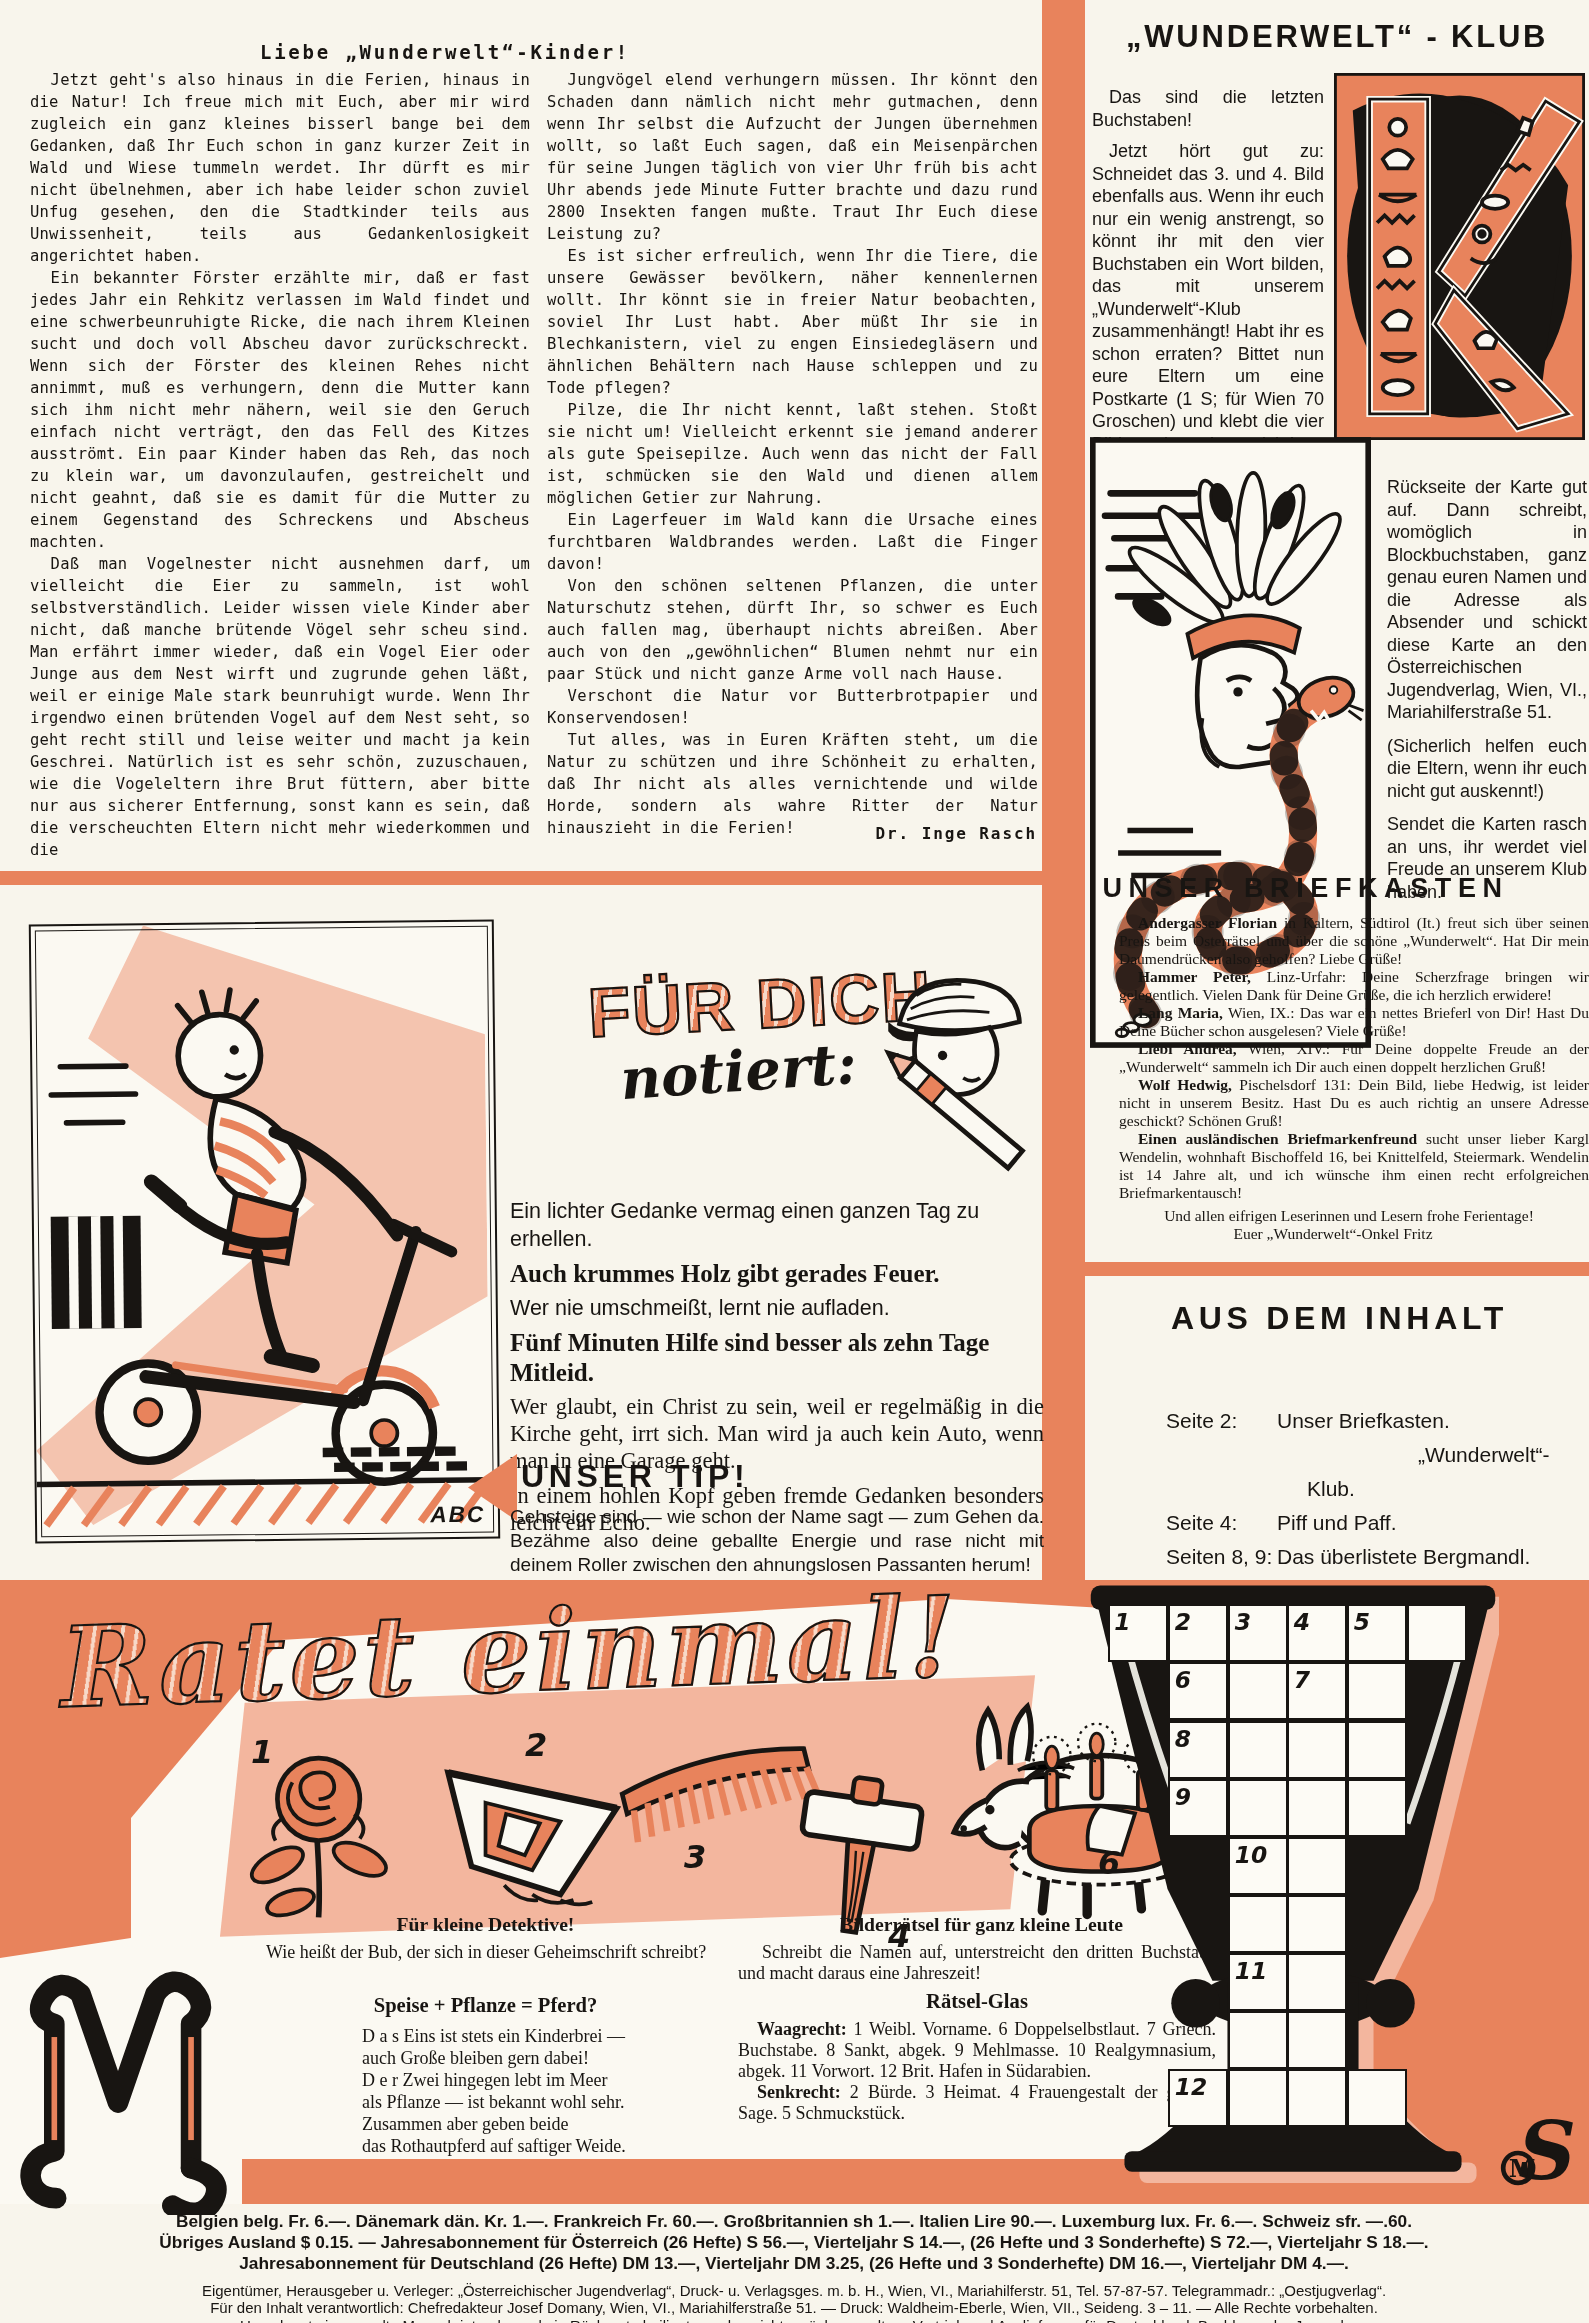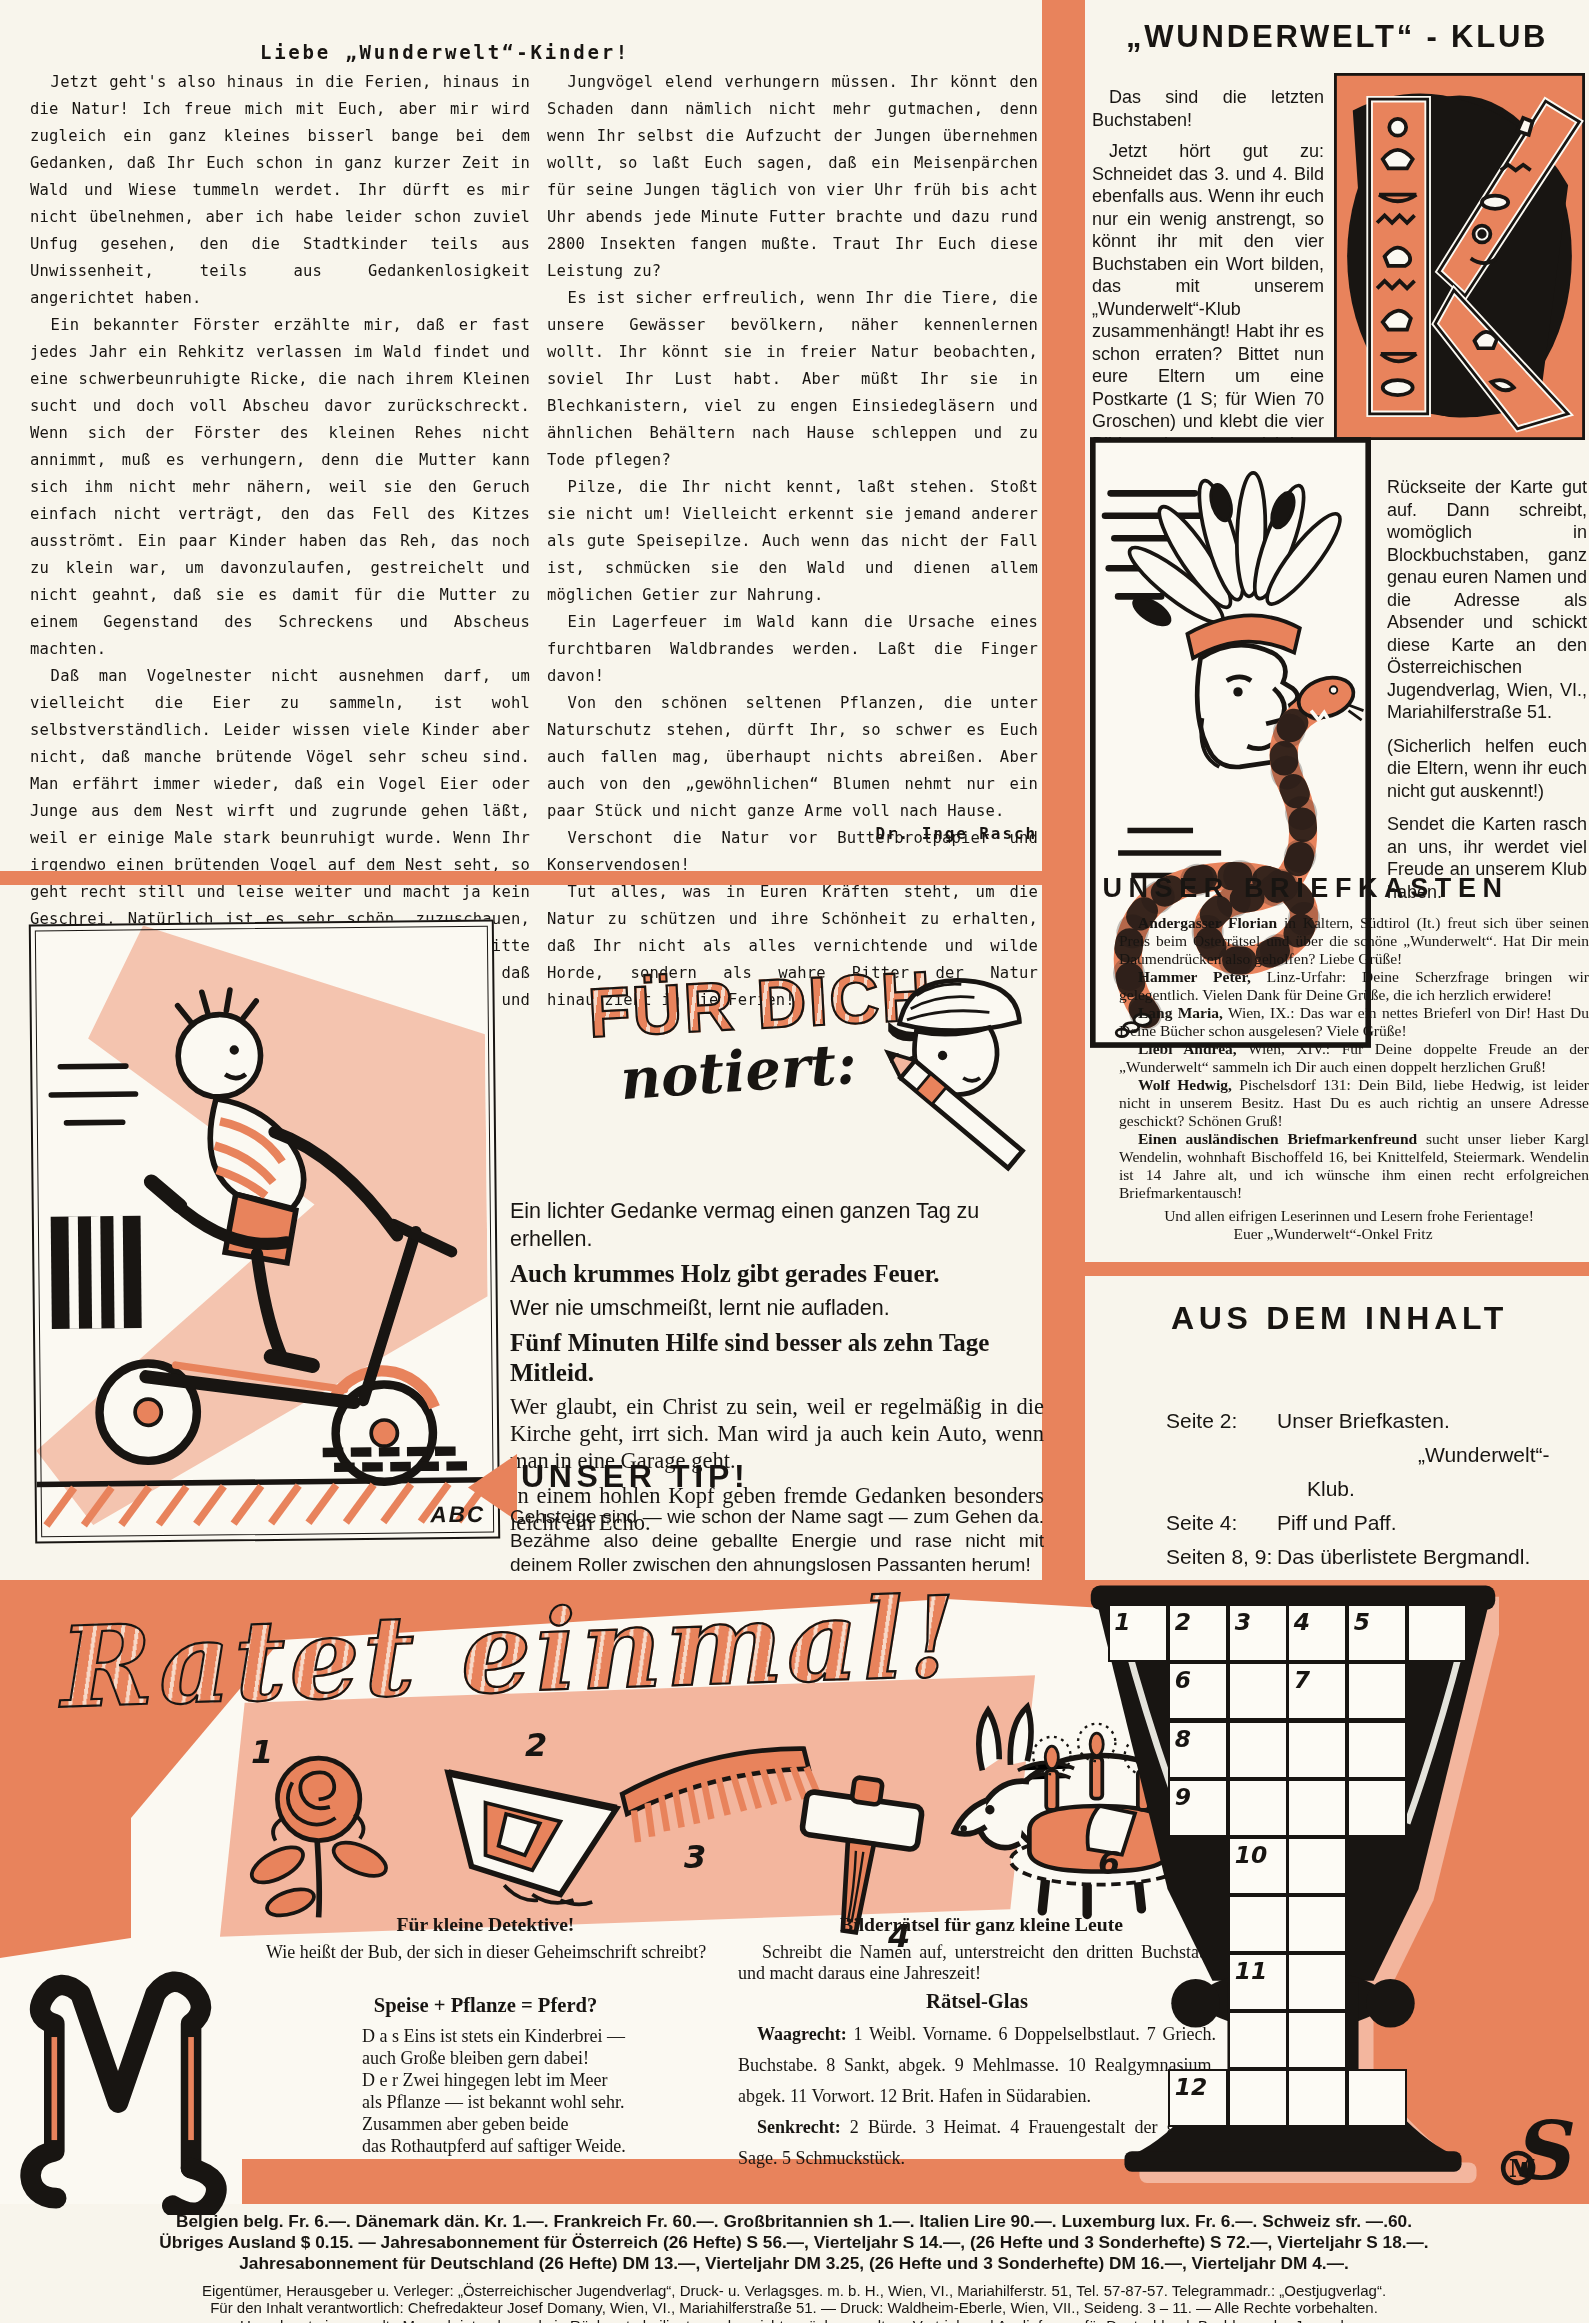--- a/index.html
+++ b/index.html
@@ -4,21 +4,21 @@
 <style>
   html,body{margin:0;padding:0;background:#777;}
   .page{position:relative;width:1589px;height:2324px;background:#f8f5ec;overflow:hidden;
         font-family:"Liberation Sans",sans-serif;color:#181512;}
   .abs{position:absolute;}
   .mono{font-family:"DejaVu Sans Mono",monospace;}
 
   
   .letter-head{left:122px;top:41px;width:646px;text-align:center;font-size:19px;font-weight:bold;
                letter-spacing:2.8px;}
-  .letter-col{top:69px;font-size:15.5px;line-height:27px;text-align:justify;letter-spacing:0.2px;}
+  .letter-col{top:69px;font-size:15.5px;line-height:22px;text-align:justify;letter-spacing:0.2px;}
   .letter-col .letter-par{text-indent:20.6px;}
   #col1{left:30px;width:500px;}
   #col2{left:547px;width:491px;}
   .letter-sign{left:778px;top:824px;width:259px;text-align:right;font-size:16px;font-weight:bold;
                letter-spacing:1.9px;}
 
   
   .v-strip{left:1042px;top:0;width:43px;height:1580px;background:#e8835c;}
   .h-strip-left{left:0;top:871px;width:1042px;height:14px;background:#e8835c;}
   .h-strip-right{left:1085px;top:1262px;width:504px;height:14px;background:#e8835c;}
@@ -94,21 +94,21 @@
   .det-block{left:242px;top:1913px;width:487px;}
   .det-title{text-align:center;font-family:"Liberation Serif",serif;font-weight:bold;font-size:19.7px;}
   .det-text{font-family:"Liberation Serif",serif;font-size:18px;line-height:21.5px;text-align:justify;
             text-indent:24px;margin-top:5.6px;}
   .sp-block{left:242px;top:1994px;width:487px;}
   .sp-title{text-align:center;font-family:"Liberation Serif",serif;font-weight:bold;font-size:20.6px;}
   .sp-lines{margin-top:7.5px;padding-left:120px;font-family:"Liberation Serif",serif;font-size:18px;
             line-height:22px;}
   .bild-block{left:738px;top:1913px;width:487px;}
   .glas-block{left:738px;top:1990px;width:478px;}
-  .glas-rows{margin-top:5.6px;font-family:"Liberation Serif",serif;font-size:18px;line-height:31px;
+  .glas-rows{margin-top:5.6px;font-family:"Liberation Serif",serif;font-size:18px;line-height:21px;
              text-align:justify;}
   .glas-rows .glas-row{text-indent:19px;}
   .glas-rows b{font-weight:bold;}
 
   .goblet-box{left:1087px;top:1580px;width:412px;height:603px;}
   .cw-cell{position:absolute;width:60px;height:58px;background:#fdfbf5;border:2.8px solid #181512;
            box-sizing:border-box;}
   .cw-num{position:absolute;left:4.7px;top:1.9px;font-size:23.4px;font-weight:900;font-style:italic;
           font-family:"DejaVu Sans",sans-serif;}
   .monogram{left:1492px;top:2110px;width:84px;height:86px;}

